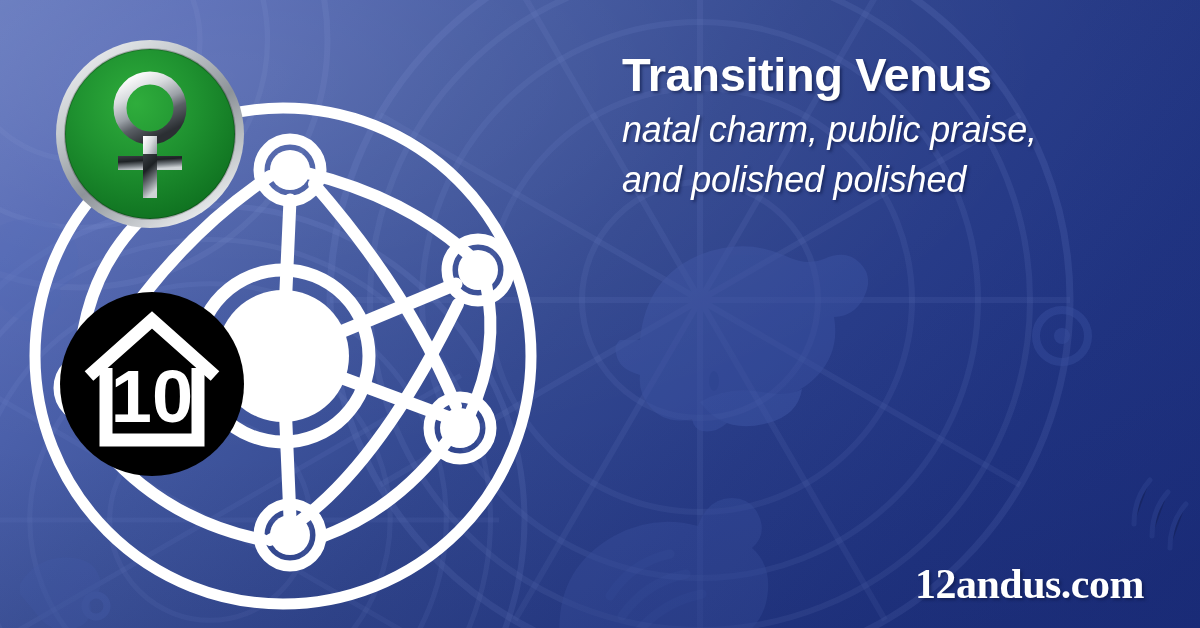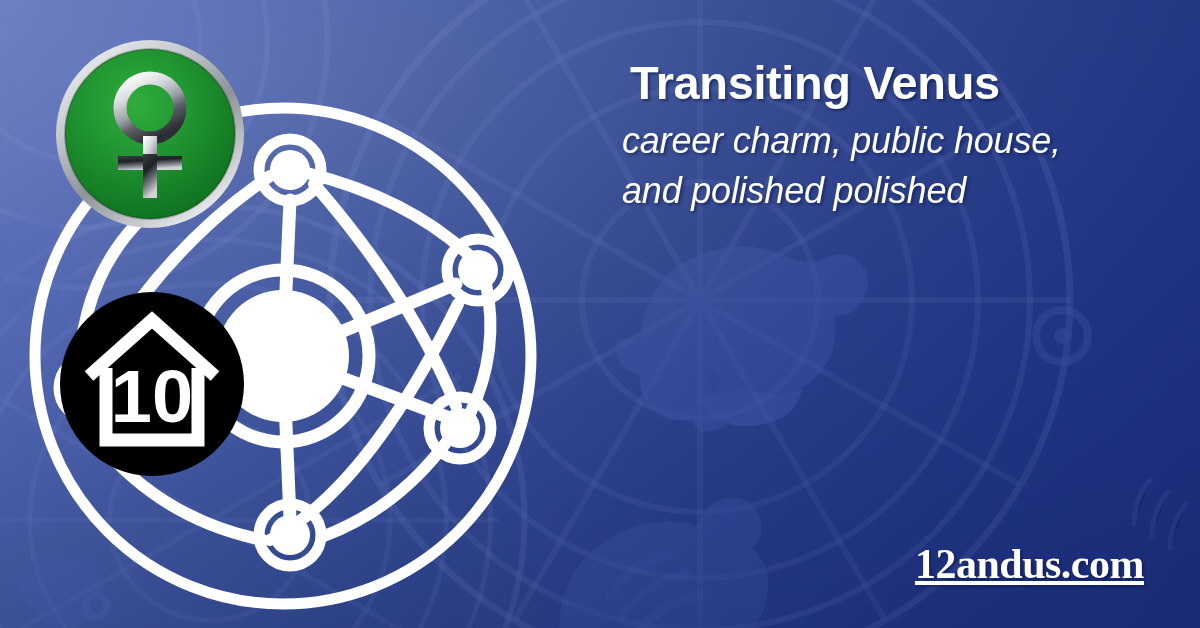--- a/index.html
+++ b/index.html
@@ -77,45 +77,44 @@
     top: 48px;
     width: 552px;
   }
   .title {
     color: #ffffff;
     font-size: 47px;
     font-weight: bold;
     line-height: 54px;
     letter-spacing: -0.4px;
     text-shadow: 2px 2px 3px rgba(8,18,60,0.55);
-    margin: 8px;
+    margin: 0;
     white-space: nowrap;
   }
   .subtitle {
     color: #ffffff;
     font-size: 36px;
     font-style: italic;
     font-weight: normal;
     line-height: 45px;
     letter-spacing: -0.2px;
     text-shadow: 2px 2px 3px rgba(8,18,60,0.5);
     margin: 5px 0 0 0;
     white-space: nowrap;
   }
   .brand {
     position: absolute;
     right: 56px;
-    bottom: 40px;
+    bottom: 20px;
     color: #ffffff;
     font-family: "Liberation Serif", "DejaVu Serif", serif;
     font-size: 42px;
     font-weight: bold;
     letter-spacing: -0.5px;
     text-shadow: 2px 2px 3px rgba(8,18,60,0.5);
-    text-decoration: underline;
   }
 </style>
 </head>
 <body>
 
 <div class="canvas">
 
   <div class="bg-gradient"></div>
 
   <svg class="bg-watermark" viewBox="0 0 1200 628" preserveAspectRatio="xMidYMid slice">
@@ -311,19 +310,19 @@
 
     <g fill="none" stroke="#ffffff" stroke-width="13" stroke-linejoin="miter">
       <path d="M31 86 L94 30 L157 86"></path>
       <path d="M48 78 L48 150 L140 150 L140 78"></path>
     </g>
     <text x="94" y="132" text-anchor="middle" font-family="Liberation Sans, DejaVu Sans, sans-serif" font-size="74" font-weight="bold" fill="#ffffff">10</text>
   </svg>
 
   <div class="textblock">
     <div class="title">Transiting Venus</div>
-    <div class="subtitle">career charm, public house,</div>
+    <div class="subtitle">natal charm, public praise,</div>
     <div class="subtitle">and polished polished</div>
   </div>
 
   <div class="brand">12andus.com</div>
 
 </div>
 
 </body></html>

